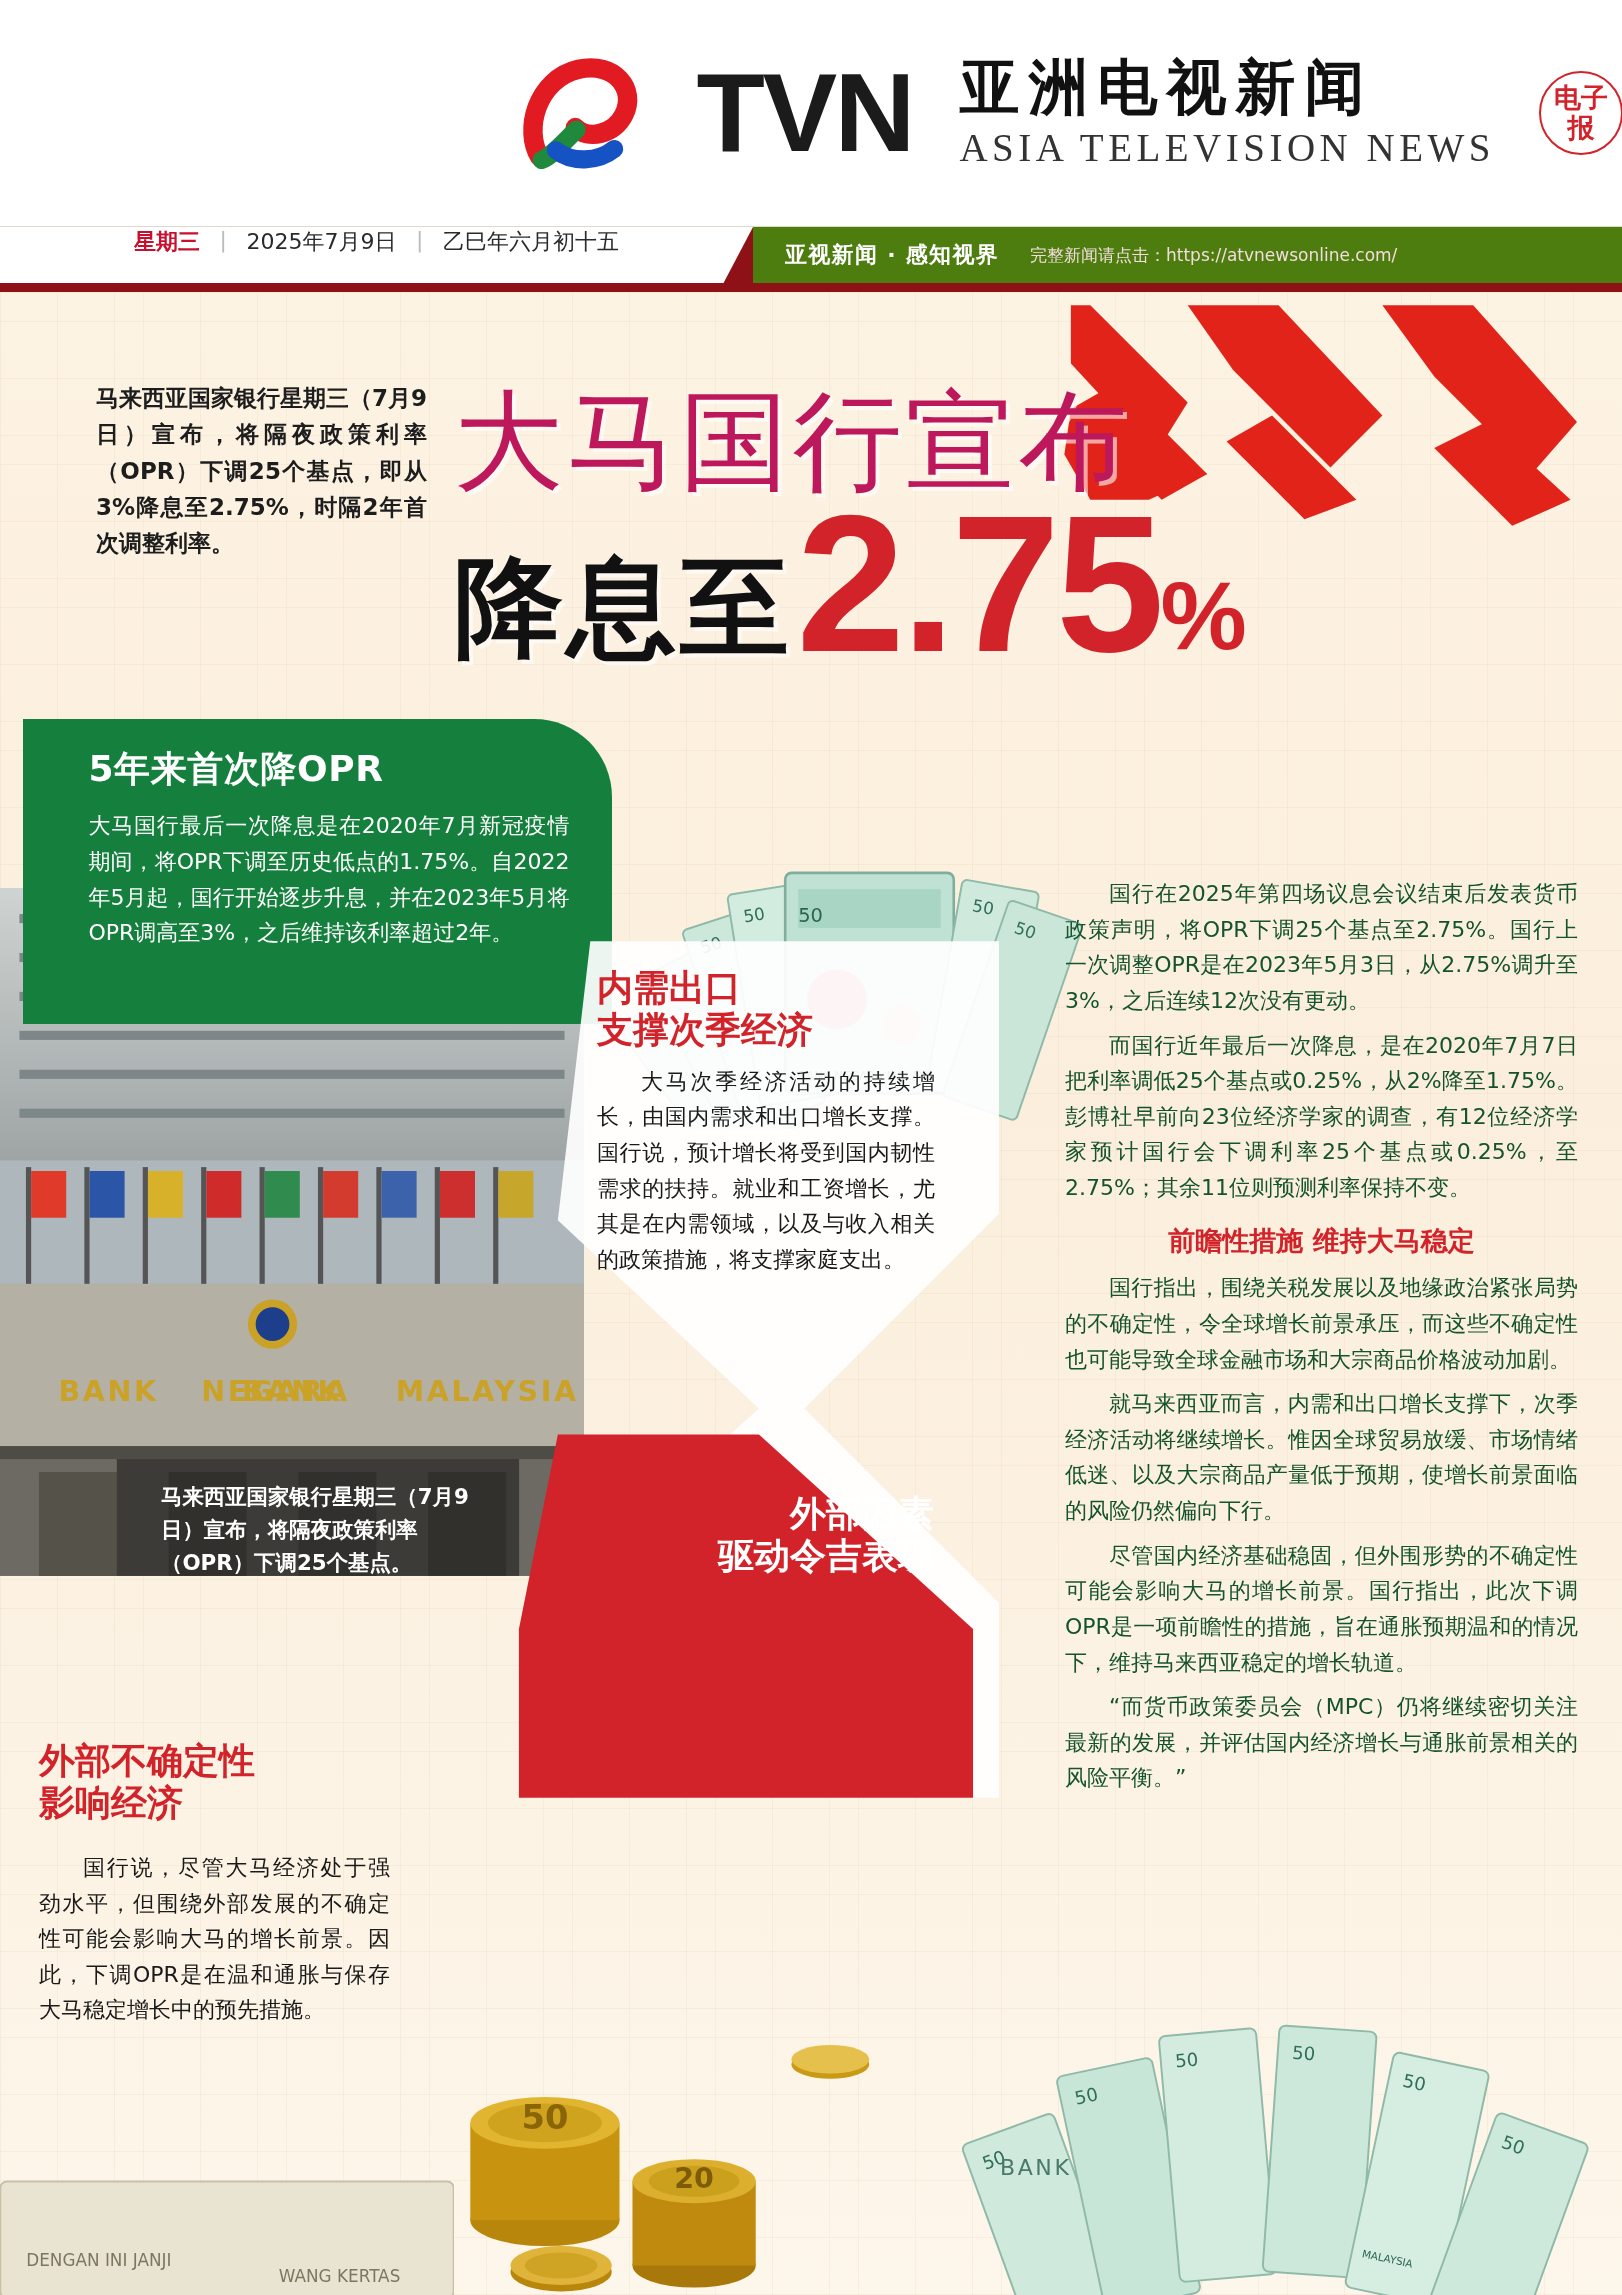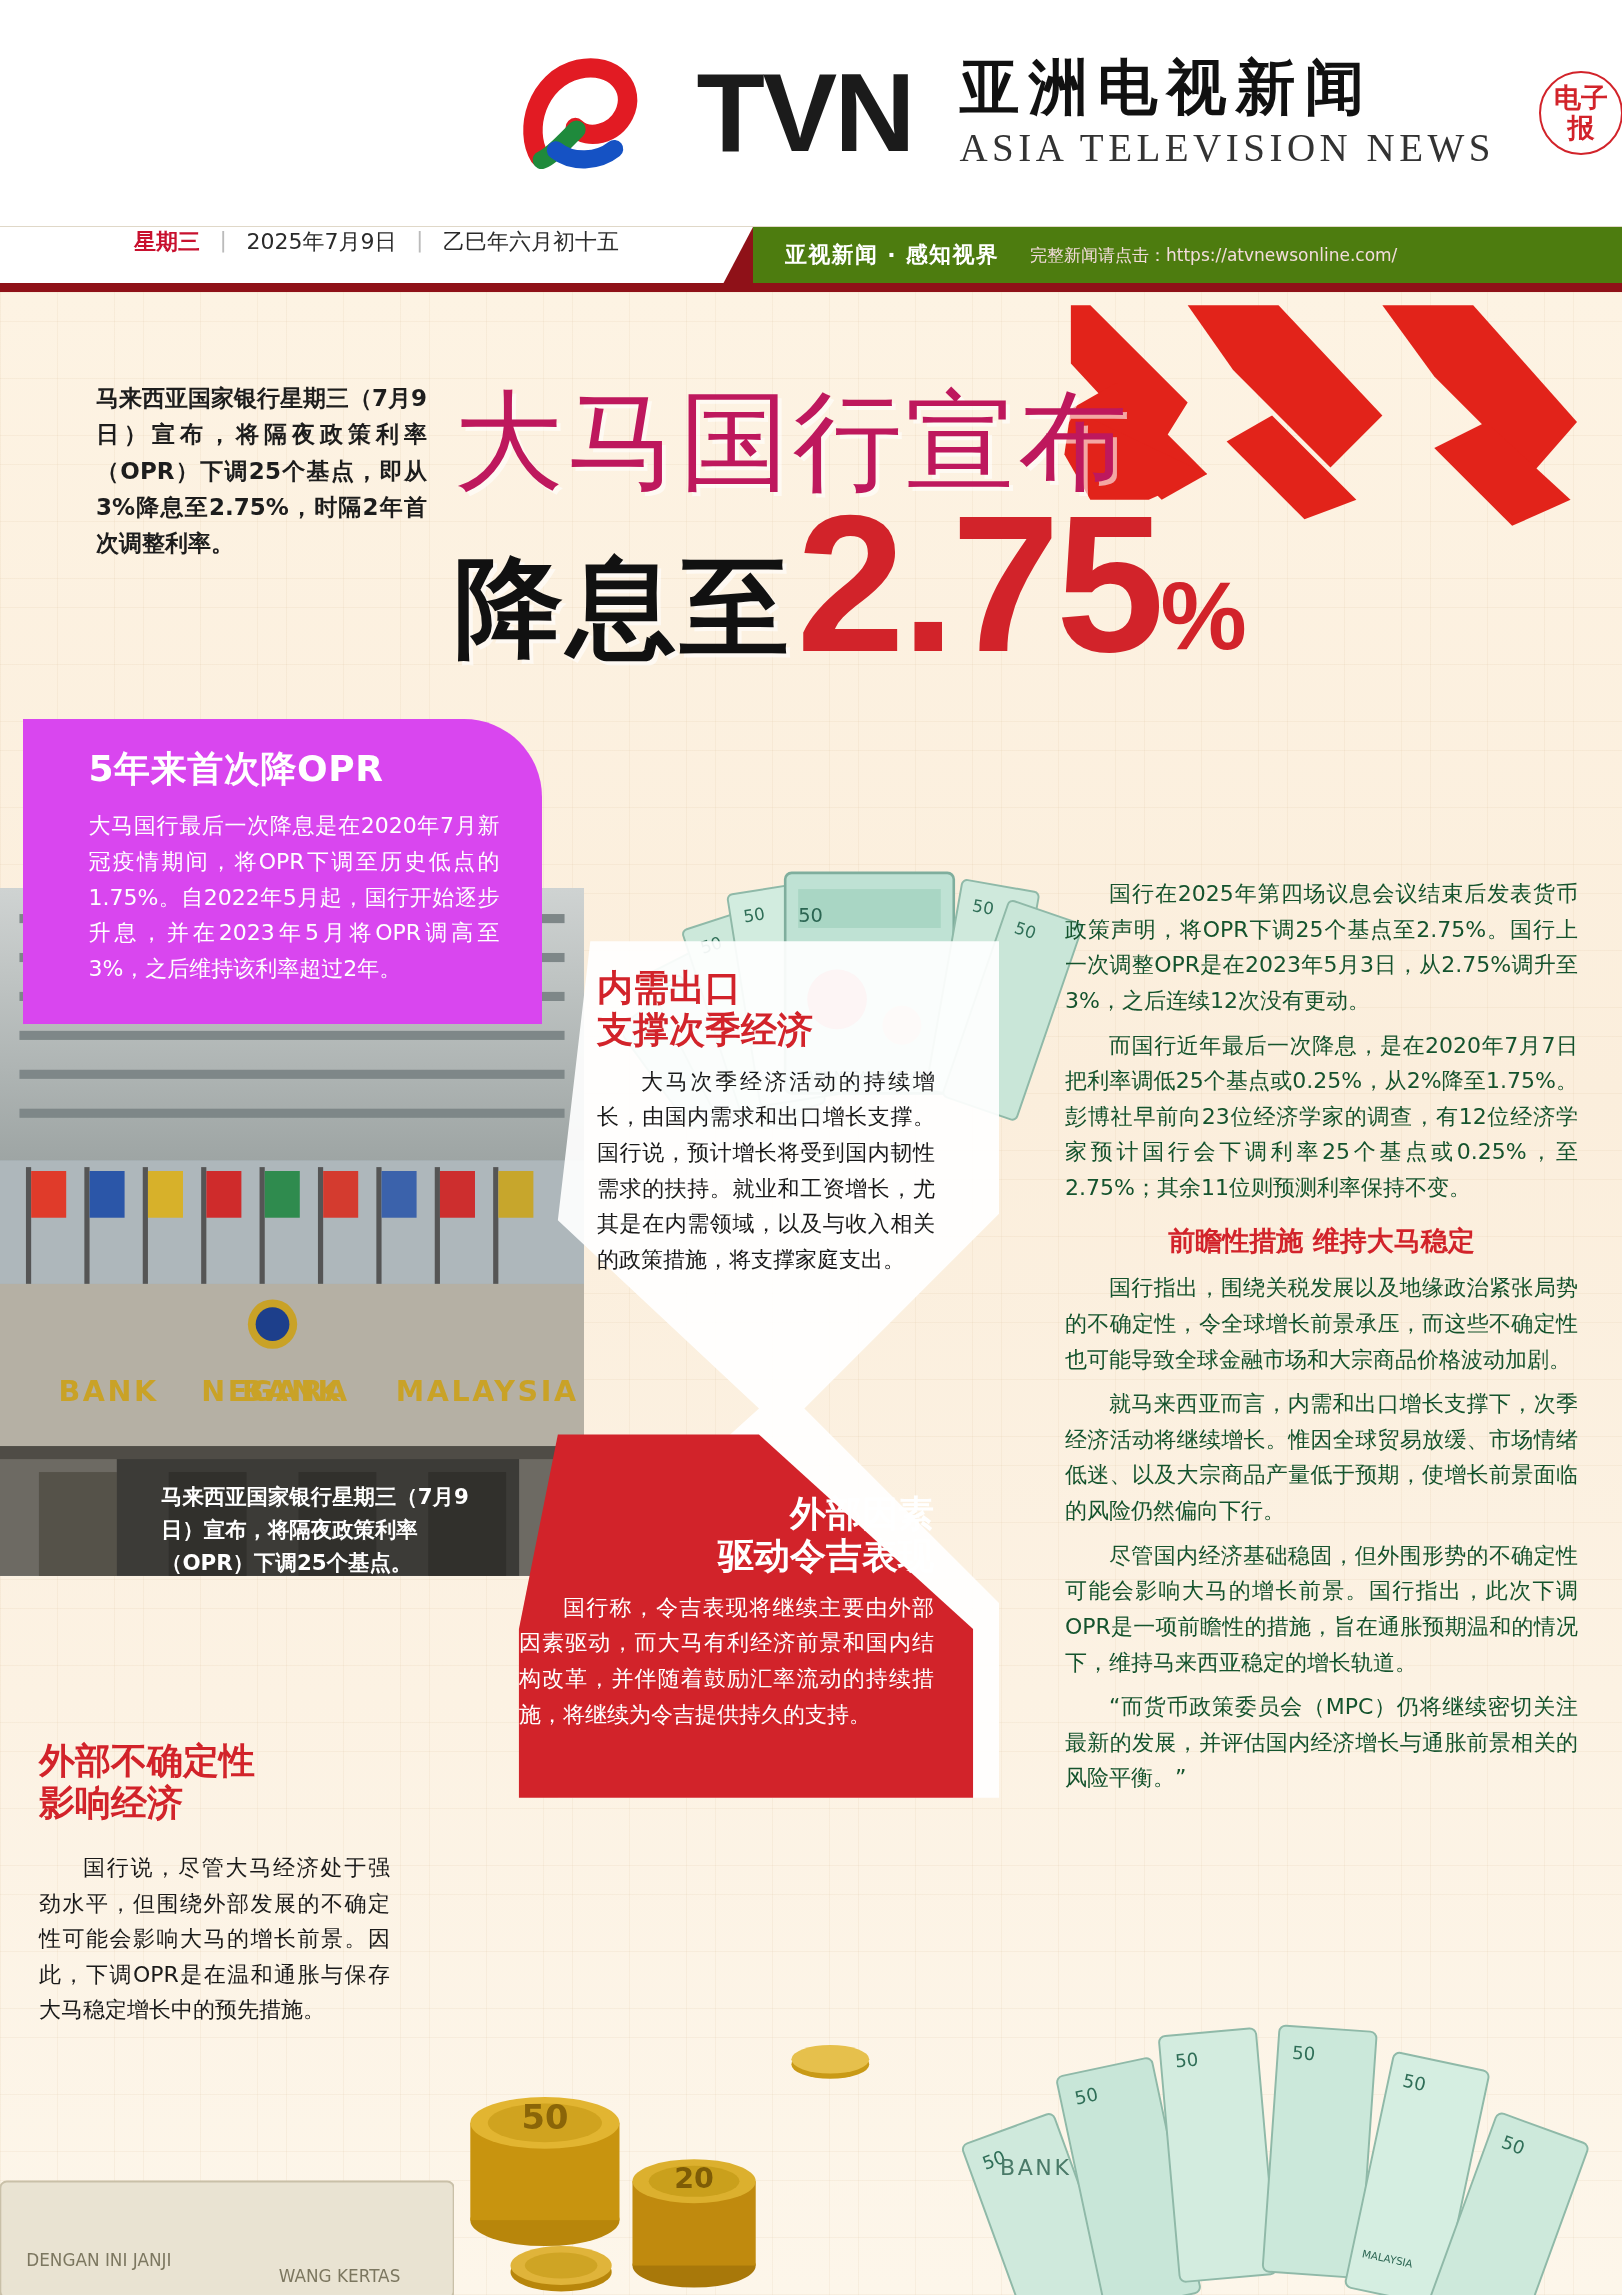--- a/index.html
+++ b/index.html
@@ -195,22 +195,22 @@
     font-weight: bold;
     color: #d2232a;
     line-height: 1;
     font-family: "Liberation Sans", sans-serif;
   }
 
   
   .panel-opr {
     position: absolute;
     top: 719px; left: 23.4px;
-    width: 519px; height: 305px;
-    background: #d946ef;
+    width: 589px; height: 305px;
+    background: #15803d;
     border-radius: 0 78px 0 0;
     color: #fff;
     padding: 26px 43px 19.5px 65px;
   }
   .panel-opr h2 {
     font-size: 36px;
     font-weight: bold;
     margin-bottom: 14.3px;
     letter-spacing: 0.6px;
     font-family: "DejaVu Sans", sans-serif;
@@ -520,21 +520,20 @@
       <span>支撑次季经济</span>
     </h3>
     <p>大马次季经济活动的持续增长，由国内需求和出口增长支撑。国行说，预计增长将受到国内韧性需求的扶持。就业和工资增长，尤其是在内需领域，以及与收入相关的政策措施，将支撑家庭支出。</p>
   </div>
 
   <div class="blk-waibu">
     <h3>
       <span>外部因素</span><br>
       <span>驱动令吉表现</span>
     </h3>
-    <p>国行称，令吉表现将继续主要由外部因素驱动，而大马有利经济前景和国内结构改革，并伴随着鼓励汇率流动的持续措施，将继续为令吉提供持久的支持。</p>
   </div>
 
   <div class="blk-waibu2">
     <h3>
       <span>外部不确定性</span><br>
       <span>影响经济</span>
     </h3>
     <p>国行说，尽管大马经济处于强劲水平，但围绕外部发展的不确定性可能会影响大马的增长前景。因此，下调OPR是在温和通胀与保存大马稳定增长中的预先措施。</p>
   </div>
 

